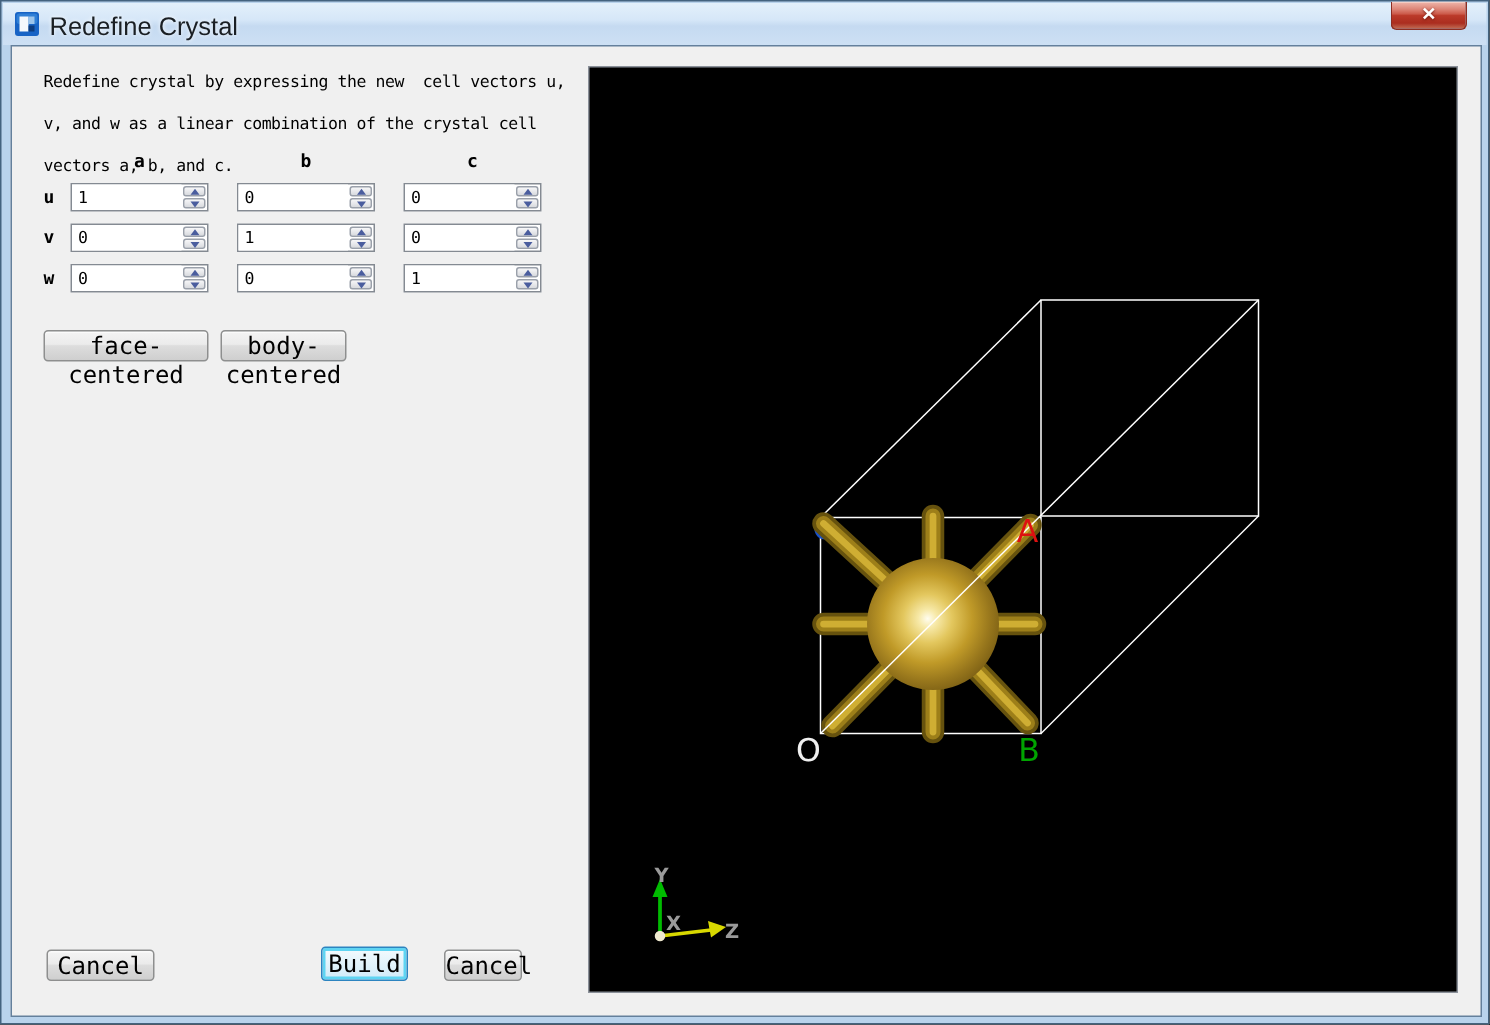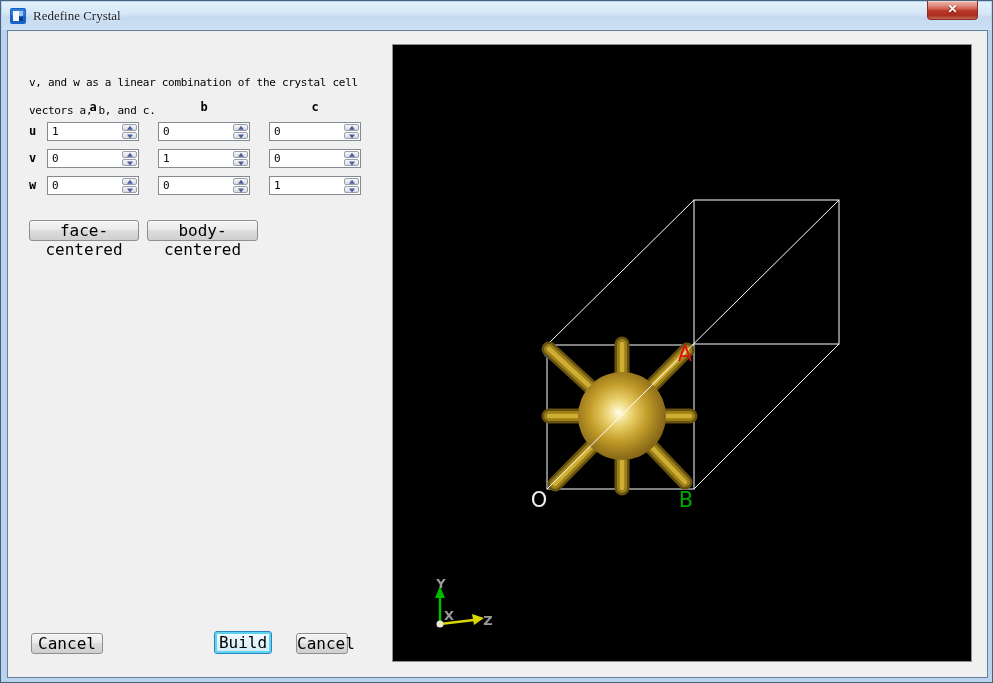--- a/index.html
+++ b/index.html
@@ -9,21 +9,21 @@
     background:#b9d3ec;border:1px solid #44637f;overflow:hidden;
     font-family:"DejaVu Sans Mono",monospace;
   }
   .titlebar{
     position:absolute;left:1px;top:1px;right:1px;height:28px;
     background:linear-gradient(180deg,#e3f0fb 0%,#d6e7f8 40%,#c5daf1 55%,#cde0f4 100%);
   }
   .app-icon{position:absolute;left:8px;top:6px;width:16px;height:16px;}
   .title-text{
     position:absolute;left:31px;top:6px;
-    font-family:Liberation Serif, serif;font-size:13px;color:#1a1f24;
+    font-family:Liberation Sans, sans-serif;font-size:17px;color:#1a1f24;
     text-shadow:0 0 3px #ffffff;
   }
   .close-btn{
     position:absolute;left:926px;top:0;width:51px;height:19px;
     border:1px solid #8c2d22;border-top:none;border-radius:0 0 4px 4px;
     background:linear-gradient(180deg,#f0b9ae 0%,#dd8678 28%,#cc5a4a 46%,#bb3a2a 52%,#ab2d1f 80%,#c06a52 100%);
     box-shadow:inset 0 1px 0 #f4cdc4;
     color:#fff;text-align:center;line-height:17px;
     font-family:"Liberation Sans",sans-serif;font-size:12px;font-weight:bold;
     text-shadow:0 1px 2px #6e190f;cursor:pointer;
@@ -71,21 +71,21 @@
   }
   .btn{
     position:absolute;height:21px;
     border:1px solid #8e8f8f;border-radius:3px;
     background:linear-gradient(180deg,#f4f4f4 0%,#ebebeb 45%,#dddddd 50%,#cfcfcf 100%);
     box-shadow:inset 0 1px 0 #fbfbfb;
     font-family:"DejaVu Sans Mono",monospace;font-size:16px;color:#000;
     text-align:center;line-height:19px;cursor:pointer;
   }
   .btn-face{left:21px;top:189px;width:110px;}
-  .btn-body{left:139px;top:189px;width:111px;}
+  .btn-body{left:139px;top:189px;width:84px;}
   .btn-preview{left:23px;top:602px;width:72px;}
   .btn-build{
     left:206px;top:600px;width:58px;height:23px;line-height:21px;
     border:1px solid #2c84c0;
     box-shadow:inset 0 0 0 2px #5fd4f2;
     background:linear-gradient(180deg,#f4fbfe 0%,#e2f3fb 50%,#cfeaf8 100%);
   }
   .btn-cancel{left:288px;top:602px;width:52px;}
   
   .viewport{
@@ -108,21 +108,21 @@
       <rect x="9" y="9" width="4" height="4" fill="#0d3c7e"></rect>
     </svg>
     <span class="title-text">Redefine Crystal</span>
   </div>
   <div class="close-btn">
     <span>✕</span>
   </div>
 
   <div class="client">
 
-    <div class="instructions"><br>
+    <div class="instructions"><span>Redefine crystal by expressing the new  cell vectors u,</span><br>
 <span>v, and w as a linear combination of the crystal cell</span><br>
 <span>vectors a, b, and c.</span></div>
 
     <div class="col-header" style="left:39px">a</div>
     <div class="col-header" style="left:150px">b</div>
     <div class="col-header" style="left:261px">c</div>
 
     <div class="row-label" style="top:91px">u</div>
     <div class="spinbox" style="left:39px;top:91px">
       <input value="1" style="">

